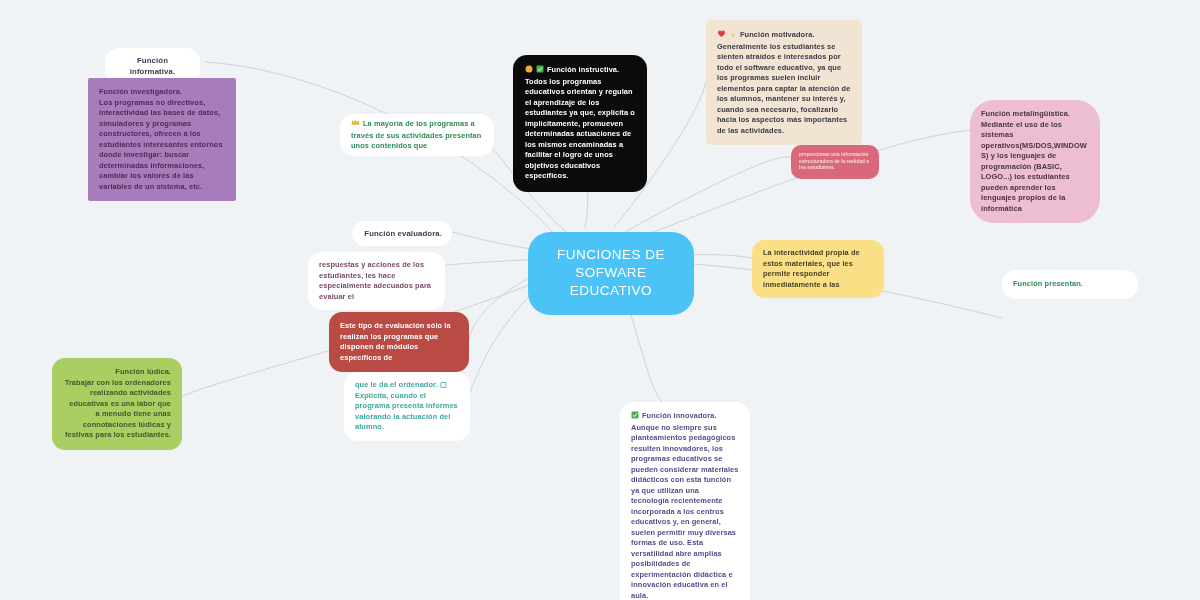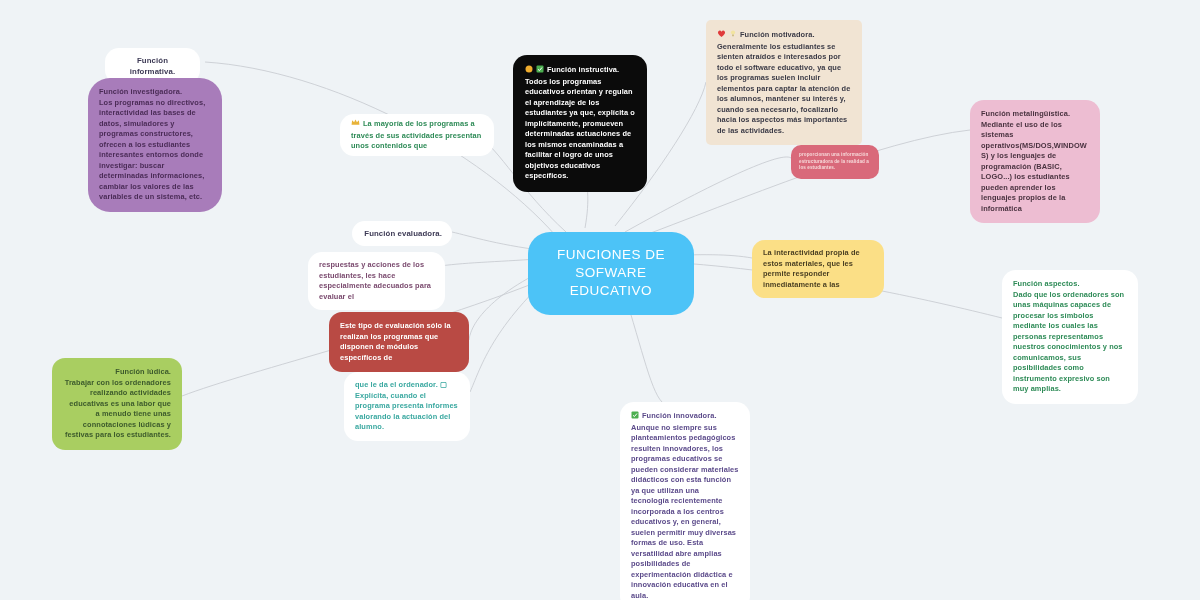--- a/index.html
+++ b/index.html
@@ -59,25 +59,25 @@
     line-height: 1.35;
   }
 
   
   .white {
     background: #ffffff;
     border-radius: 14px;
   }
 
   .n-informativa   { left: 105px; top: 48px;  width: 95px;  padding: 7px 10px; font-size: 7.8px; font-weight: bold; color: #3d3a55; text-align: center; }
-  .n-investigadora { left: 88px;  top: 78px;  width: 134px; padding: 9px 11px; font-size: 7.4px; font-weight: bold; color: #4b2c57; background: #a87cba; border-radius: 22px; }
+  .n-investigadora { left: 88px;  top: 78px;  width: 148px; padding: 9px 11px; font-size: 7.4px; font-weight: bold; color: #4b2c57; background: #a87cba; border-radius: 2px; }
   .n-mayoria       { left: 340px; top: 114px; width: 154px; padding: 4px 11px; font-size: 7.4px; font-weight: bold; color: #2e8b57; }
   .n-instructiva   { left: 513px; top: 55px;  width: 134px; padding: 10px 12px; font-size: 7.4px; font-weight: bold; color: #ffffff; background: #0b0b0b; border-radius: 14px; }
   .n-motivadora    { left: 706px; top: 20px;  width: 156px; padding: 9px 11px; font-size: 7.4px; font-weight: bold; color: #3a3a46; background: #f1e4d3; border-radius: 5px; }
-  .n-metaling      { left: 970px; top: 100px; width: 130px; padding: 9px 11px; font-size: 7.4px; font-weight: bold; color: #4a3340; background: #edbdd2; border-radius: 14px; }
+  .n-metaling      { left: 970px; top: 100px; width: 130px; padding: 9px 11px; font-size: 7.4px; font-weight: bold; color: #4a3340; background: #edbdd2; border-radius: 24px; }
   .n-proporcionan  { left: 791px; top: 145px; width: 88px;  padding: 7px 8px;  font-size: 4.6px; font-weight: bold; color: #f7dada; background: #d9697a; border-radius: 10px; }
   .n-evaluadora    { left: 352px; top: 221px; width: 100px; padding: 7px 10px; font-size: 7.8px; font-weight: bold; color: #3d3a55; text-align: right; }
   .n-respuestas    { left: 308px; top: 252px; width: 137px; padding: 8px 11px; font-size: 7.4px; font-weight: bold; color: #7a4a6e; }
   .n-estetipo      { left: 329px; top: 312px; width: 140px; padding: 9px 11px; font-size: 7.4px; font-weight: bold; color: #ffffff; background: #b94a44; border-radius: 13px; }
   .n-queleda       { left: 344px; top: 372px; width: 126px; padding: 8px 11px; font-size: 7.4px; font-weight: bold; color: #3aa8a0; }
   .n-ludica        { left: 52px;  top: 358px; width: 130px; padding: 9px 11px; font-size: 7.4px; font-weight: bold; color: #3c5a2c; background: #a9ce61; border-radius: 13px; text-align: right; }
   .n-interactiv    { left: 752px; top: 240px; width: 132px; padding: 8px 11px; font-size: 7.4px; font-weight: bold; color: #4a3f22; background: #fbdf86; border-radius: 13px; }
   .n-expresiva     { left: 1002px; top: 270px; width: 136px; padding: 9px 11px; font-size: 7.4px; font-weight: bold; color: #2e8b57; }
   .n-innovadora    { left: 620px; top: 402px; width: 130px; padding: 9px 11px; font-size: 7.4px; font-weight: bold; color: #5b4a8a; }
 </style>
@@ -182,22 +182,21 @@
   <div class="node n-ludica">
     <span class="ttl">Función lúdica.</span>
     <span class="body">Trabajar con los ordenadores realizando actividades educativas es una labor que a menudo tiene unas connotaciones lúdicas y festivas para los estudiantes.</span>
   </div>
 
   <div class="node n-interactiv">
     <span>La interactividad propia de estos materiales, que les permite responder inmediatamente a las</span>
   </div>
 
   <div class="node white n-expresiva">
-    <span class="ttl">Función aspectos.</span>
-    <span class="body">Dado que los ordenadores son unas máquinas capaces de procesar los símbolos mediante los  cuales las personas representamos nuestros conocimientos y nos comunicamos, sus posibilidades como instrumento expresivo son muy amplias.</span>
+    <span class="ttl">Función presentan.</span>
   </div>
 
   <div class="node white n-innovadora">
     <span class="icon">
       <svg width="8" height="8" viewBox="0 0 16 16">
           <rect x="1" y="1" width="14" height="14" rx="2" fill="#4caf50"></rect>
           <path d="M4 8.5 L6.8 11.2 L12 5" stroke="#ffffff" stroke-width="2" fill="none"></path>
         </svg>
     </span><span>Función innovadora.</span>
     <span class="body">Aunque no siempre sus planteamientos pedagógicos resulten innovadores, los programas  educativos se pueden considerar materiales didácticos con esta función ya que utilizan una  tecnología recientemente incorporada a los centros educativos y, en general, suelen permitir muy  diversas formas de uso. Esta versatilidad abre amplias posibilidades de experimentación didáctica e innovación educativa en el aula.</span>

